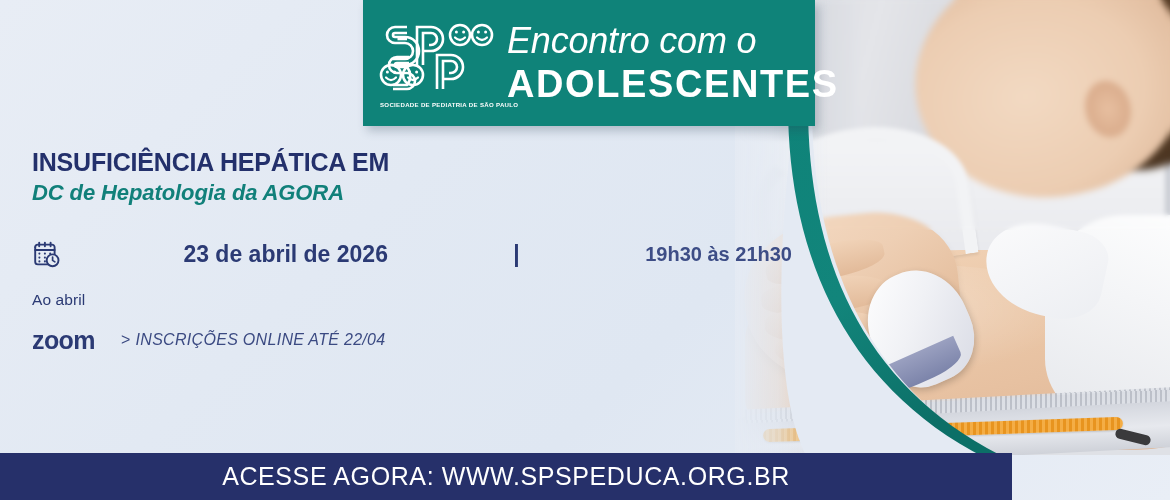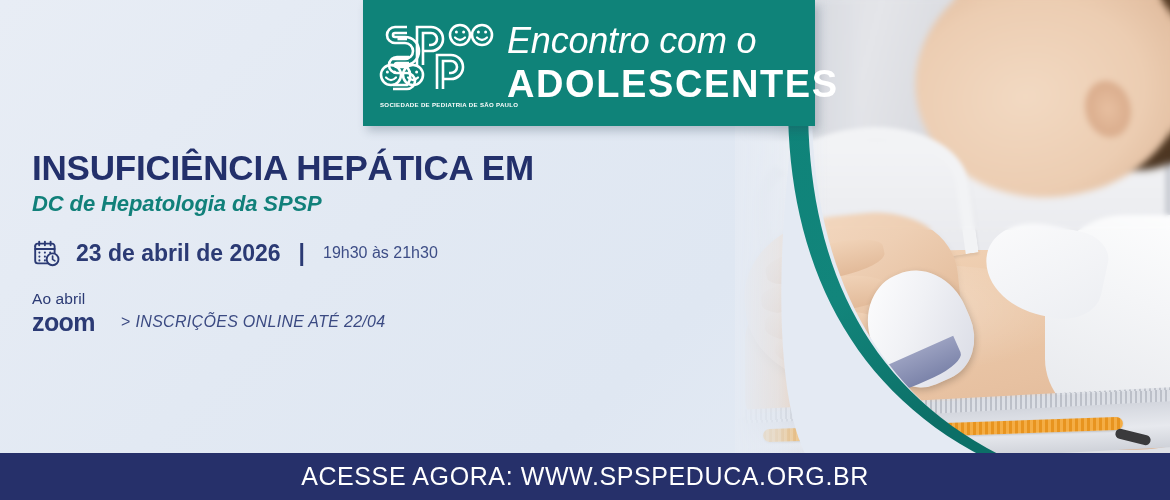--- a/index.html
+++ b/index.html
@@ -179,55 +179,55 @@
     font-size:6.1px; letter-spacing:.30px; color:#fff; font-weight:700;
     text-align:center; white-space:nowrap;
   }
   .banner-text { margin-left:12px; color:#fff; line-height:1; }
   .bt1 { font-size:36px; font-style:italic; font-weight:400; letter-spacing:-.2px; }
   .bt2 { font-size:38px; font-weight:700; letter-spacing:1.6px; margin-top:6px; }
 
   
   .content { position:absolute; left:32px; top:148px; width:760px; }
   .title {
-    color:#23306b; font-weight:700; font-size:35px; line-height:1.12;
+    color:#23306b; font-weight:700; font-size:25px; line-height:1.12;
     letter-spacing:-.2px;
   }
   .subtitle {
     color:#11807a; font-weight:700; font-style:italic; font-size:22px;
     margin-top:4px; letter-spacing:-.1px;
   }
   .participants {
     color:#2b3a74; font-weight:700; font-size:16.5px; line-height:1.35;
     margin-top:22px; max-width:740px;
   }
   .dateline {
-    display:flex; align-items:center; margin-top:22px; gap:16px;
+    display:flex; align-items:center; margin-top:34px; gap:16px;justify-content:space-between;
   }
   .cal-icon { width:28px; height:28px; flex:0 0 auto; }
   .date-strong { color:#2b3a74; font-weight:700; font-size:23px; }
   .date-sep { color:#2b3a74; font-weight:700; font-size:23px; margin:0 2px; }
-  .date-time { color:#3d4d86; font-weight:400; font-size:16px; }
+  .date-time { color:#3d4d86; font-weight:700; font-size:20px; }
 
   .livebar { display:flex; align-items:flex-end; margin-top:24px; gap:26px; }
   .zoom-block { line-height:1; }
   .ao-vivo { color:#2b3a74; font-size:15.5px; font-weight:400; letter-spacing:.1px; }
   .zoom-word {
     color:#2b3a74; font-size:25px; font-weight:700; letter-spacing:-.6px;
-    margin-top:3px;
+    margin-top:20px;
   }
   .inscr {
     color:#3b4a82; font-size:16px; font-style:italic; font-weight:400;
     letter-spacing:.3px; padding-bottom:4px; white-space:nowrap;
   }
   .inscr .chev { font-style:normal; margin-right:5px; }
 
   
   .bottom-bar {
-    position:absolute; left:0; bottom:0; width:1170px; height:47px;
+    position:absolute; left:0; bottom:0; width:1012px; height:47px;
     background:#26306a; display:flex; align-items:center; justify-content:center;
   }
   .bottom-text {
     color:#fff; font-size:25px; font-weight:400; letter-spacing:.6px;
   }
 </style>
 </head>
 <body>
 
 <div id="banner">
@@ -328,21 +328,21 @@
       <div class="bt2">ADOLESCENTES</div>
     </div>
   </div>
 
   <div class="content">
 
     <div class="title">
       <div>INSUFICIÊNCIA HEPÁTICA EM</div>
     </div>
 
-    <div class="subtitle">DC de Hepatologia da SPSP</div>
+    <div class="subtitle">DC de Hepatologia da AGORA</div>
 
 
     <div class="dateline">
       <svg class="cal-icon" viewBox="0 0 28 28">
         <g fill="none" stroke="#2b3a74" stroke-width="1.9" stroke-linecap="round">
           <path d="M3.2 7.2 a2.6 2.6 0 0 1 2.6-2.6 H20 a2.6 2.6 0 0 1 2.6 2.6 V14"></path>
           <path d="M22.6 17.5 V21.8 a2.6 2.6 0 0 1 -2.6 2.6 H5.8 a2.6 2.6 0 0 1 -2.6 -2.6 V7.2"></path>
           <path d="M7.2 2.6 V6.2 M12.9 2.6 V6.2 M18.6 2.6 V6.2"></path>
           <path d="M3.2 10 H22.6"></path>
         </g>

